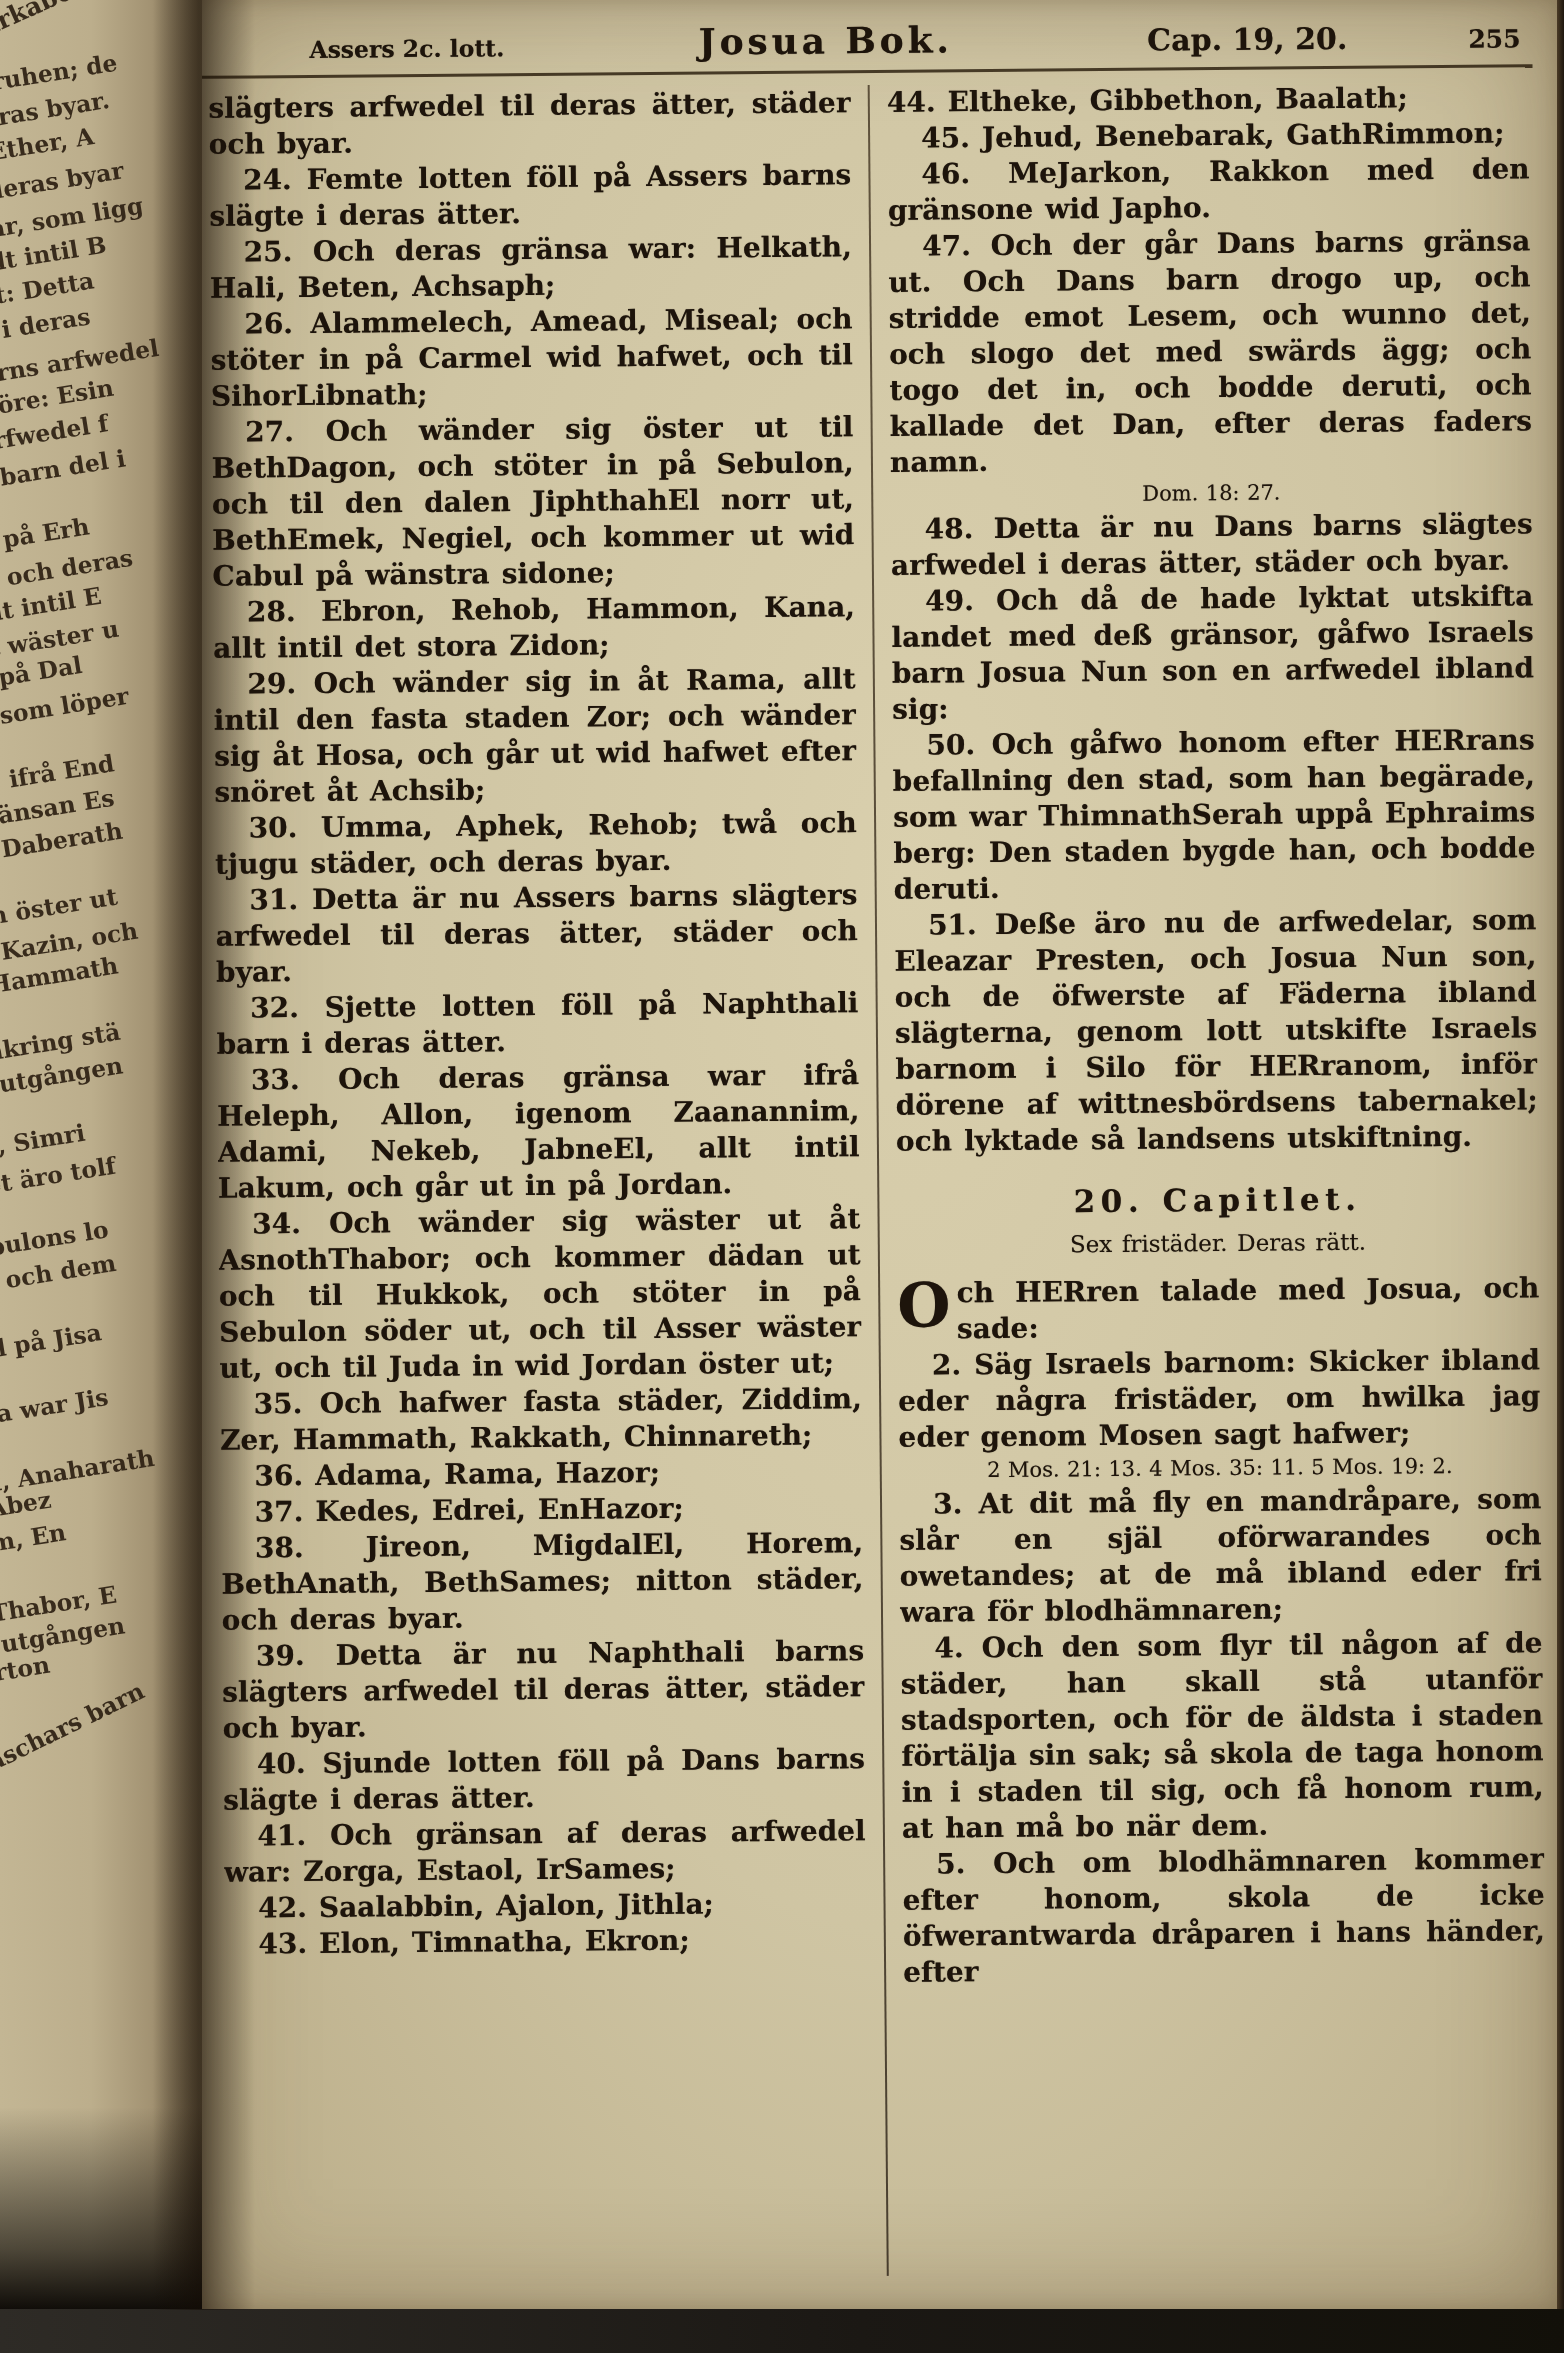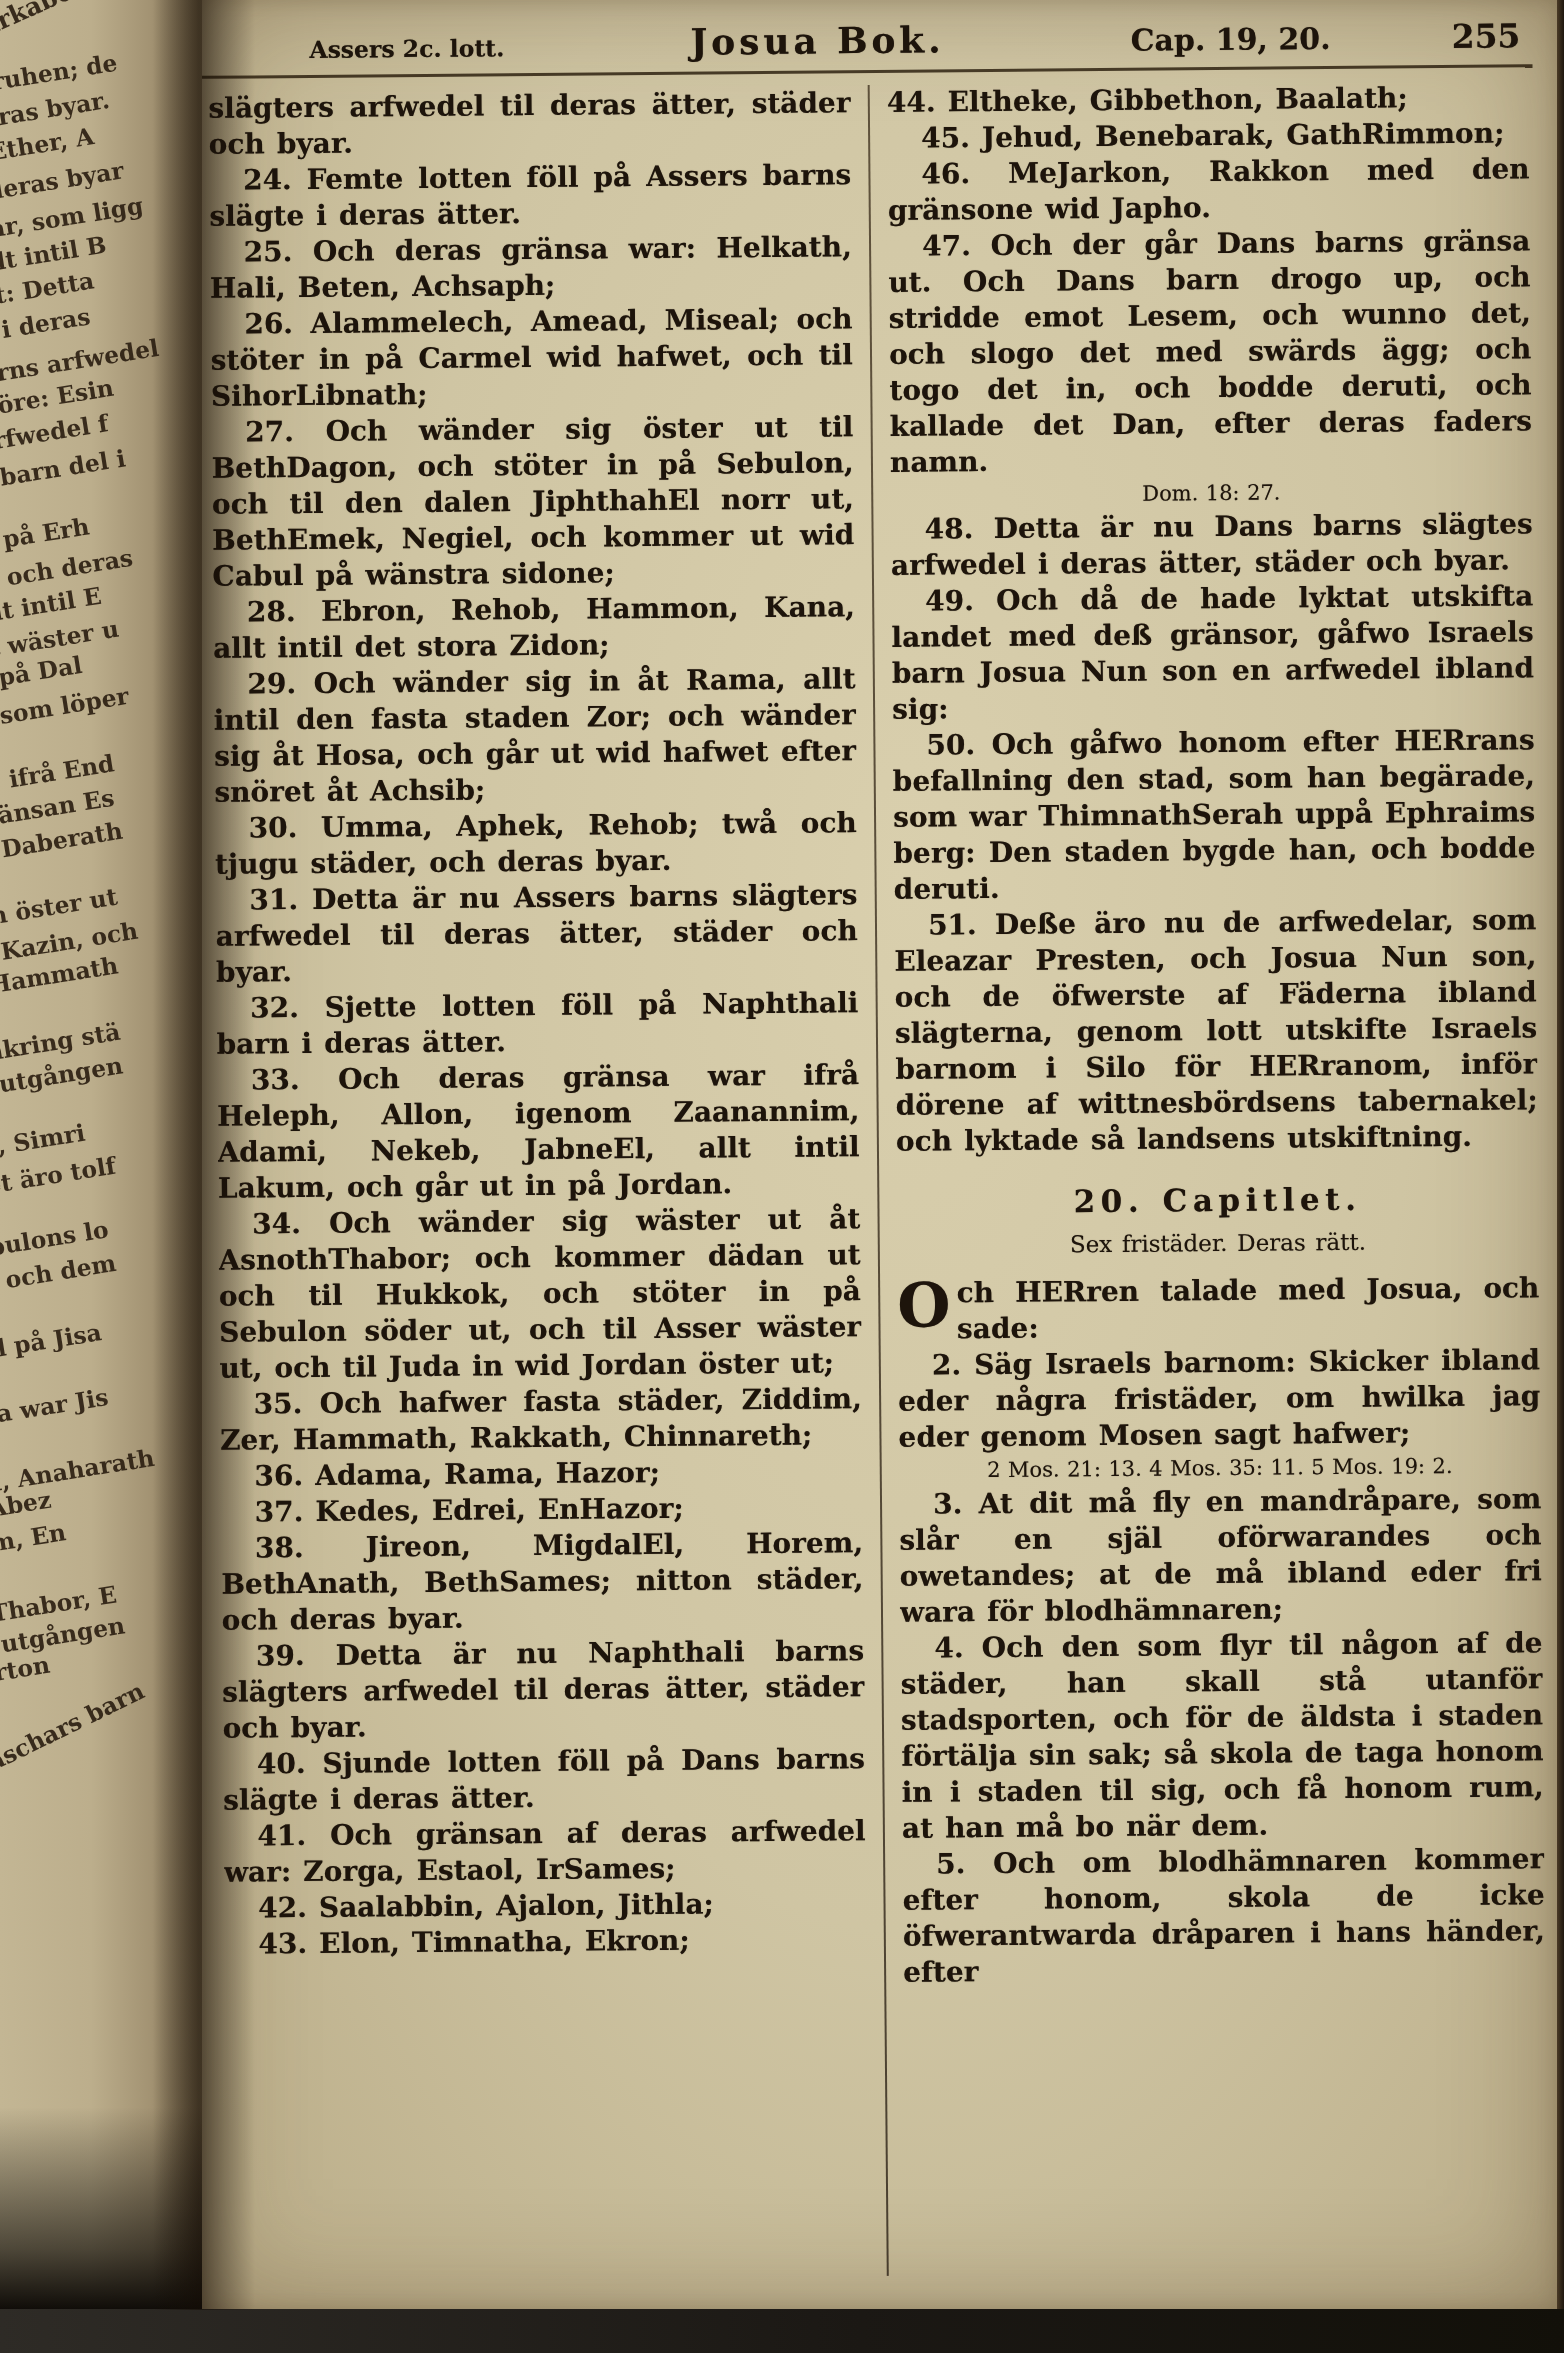--- a/index.html
+++ b/index.html
@@ -41,21 +41,21 @@
   .page-inner{position:absolute;inset:0;transform:rotate(-0.5deg);color:#1d140b;}
   
   .hdr{
     display:flex;align-items:baseline;
     padding:19px 27px 4.7px 117px;
     text-shadow:0 0 0.8px rgba(30,20,10,.55);
   }
   .hdr .left-title{font-size:23.5px;font-weight:bold;}
   .hdr .center-title{flex:1;text-align:center;font-size:36px;font-weight:bold;letter-spacing:3.9px;}
   .hdr .chapter-ref{font-size:30px;font-weight:bold;margin-right:121px;}
-  .hdr .page-number{font-size:33px;font-weight:bold;}
+  .hdr .page-number{font-size:25px;font-weight:bold;}
   .hdr-rule{height:2.3px;background:#241808;opacity:.8;margin:4.7px 15.6px 0 9.4px;}
   
   .cols{
     display:flex;align-items:stretch;
     padding:12.5px 19px 0 15.6px;height:2191px;overflow:hidden;
   }
   .col{
     flex:1;overflow:hidden;
     font-size:28px;line-height:36px;font-weight:bold;
     word-spacing:2.3px;text-align:justify;

